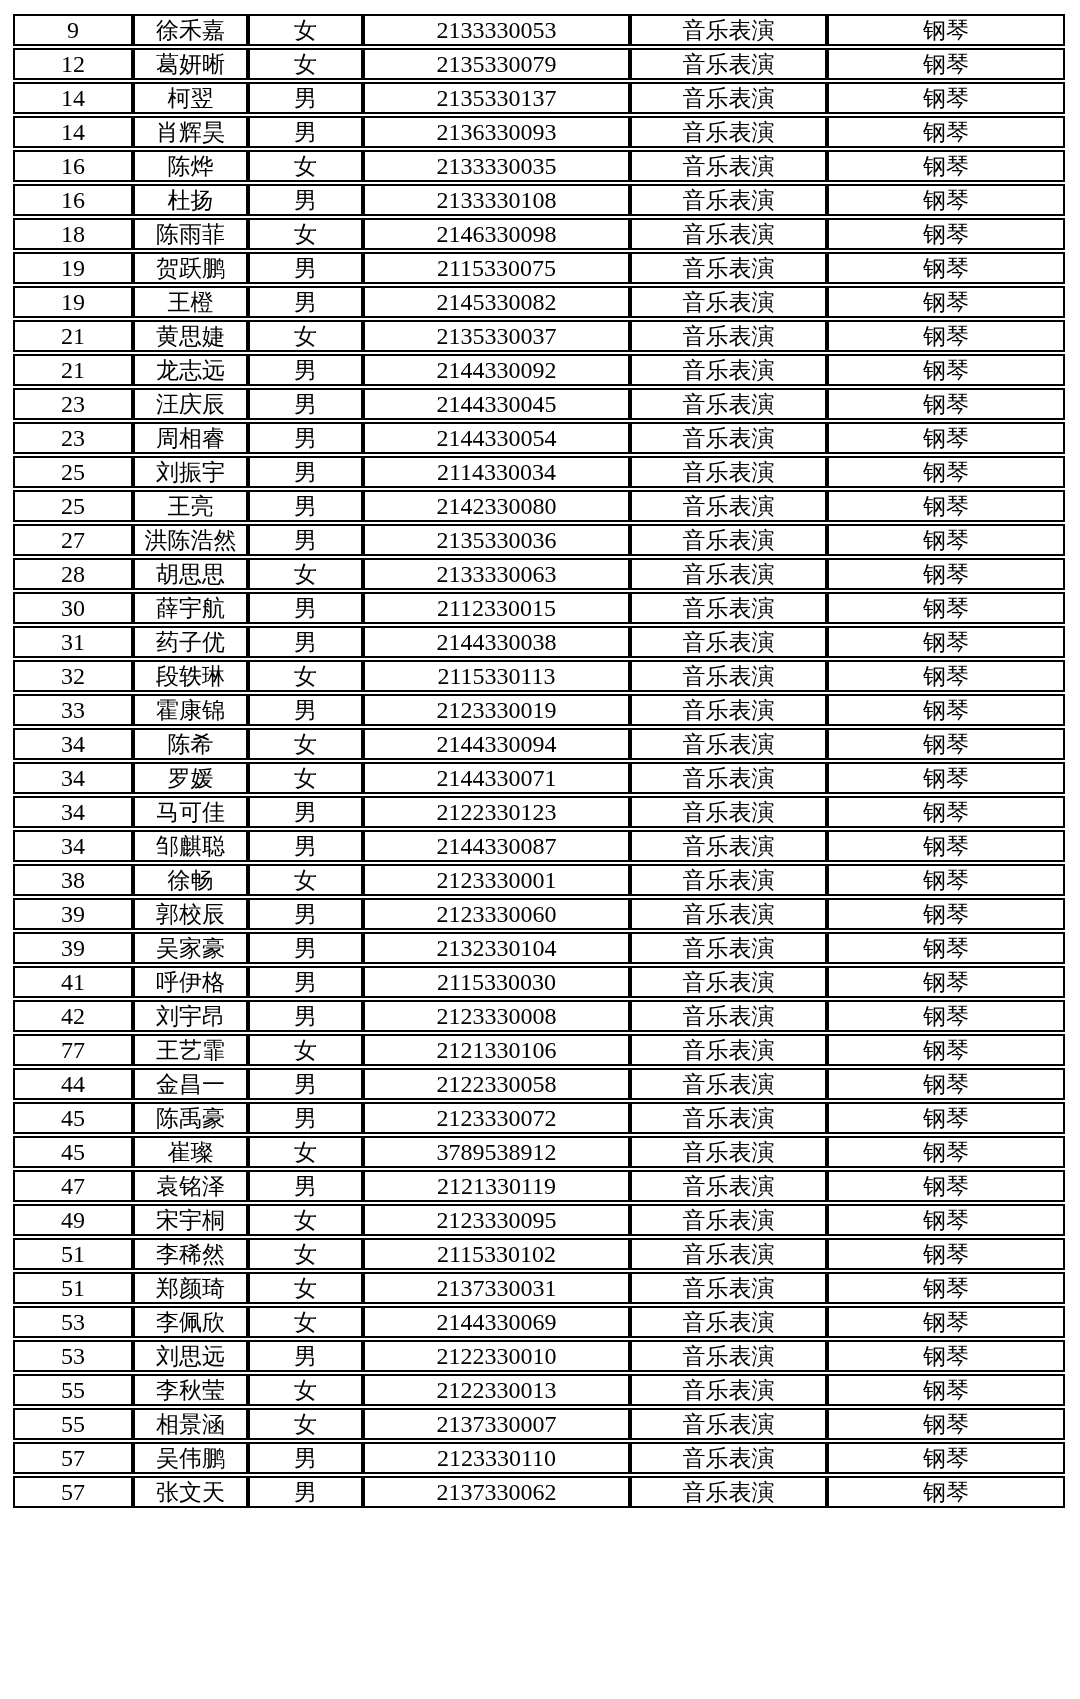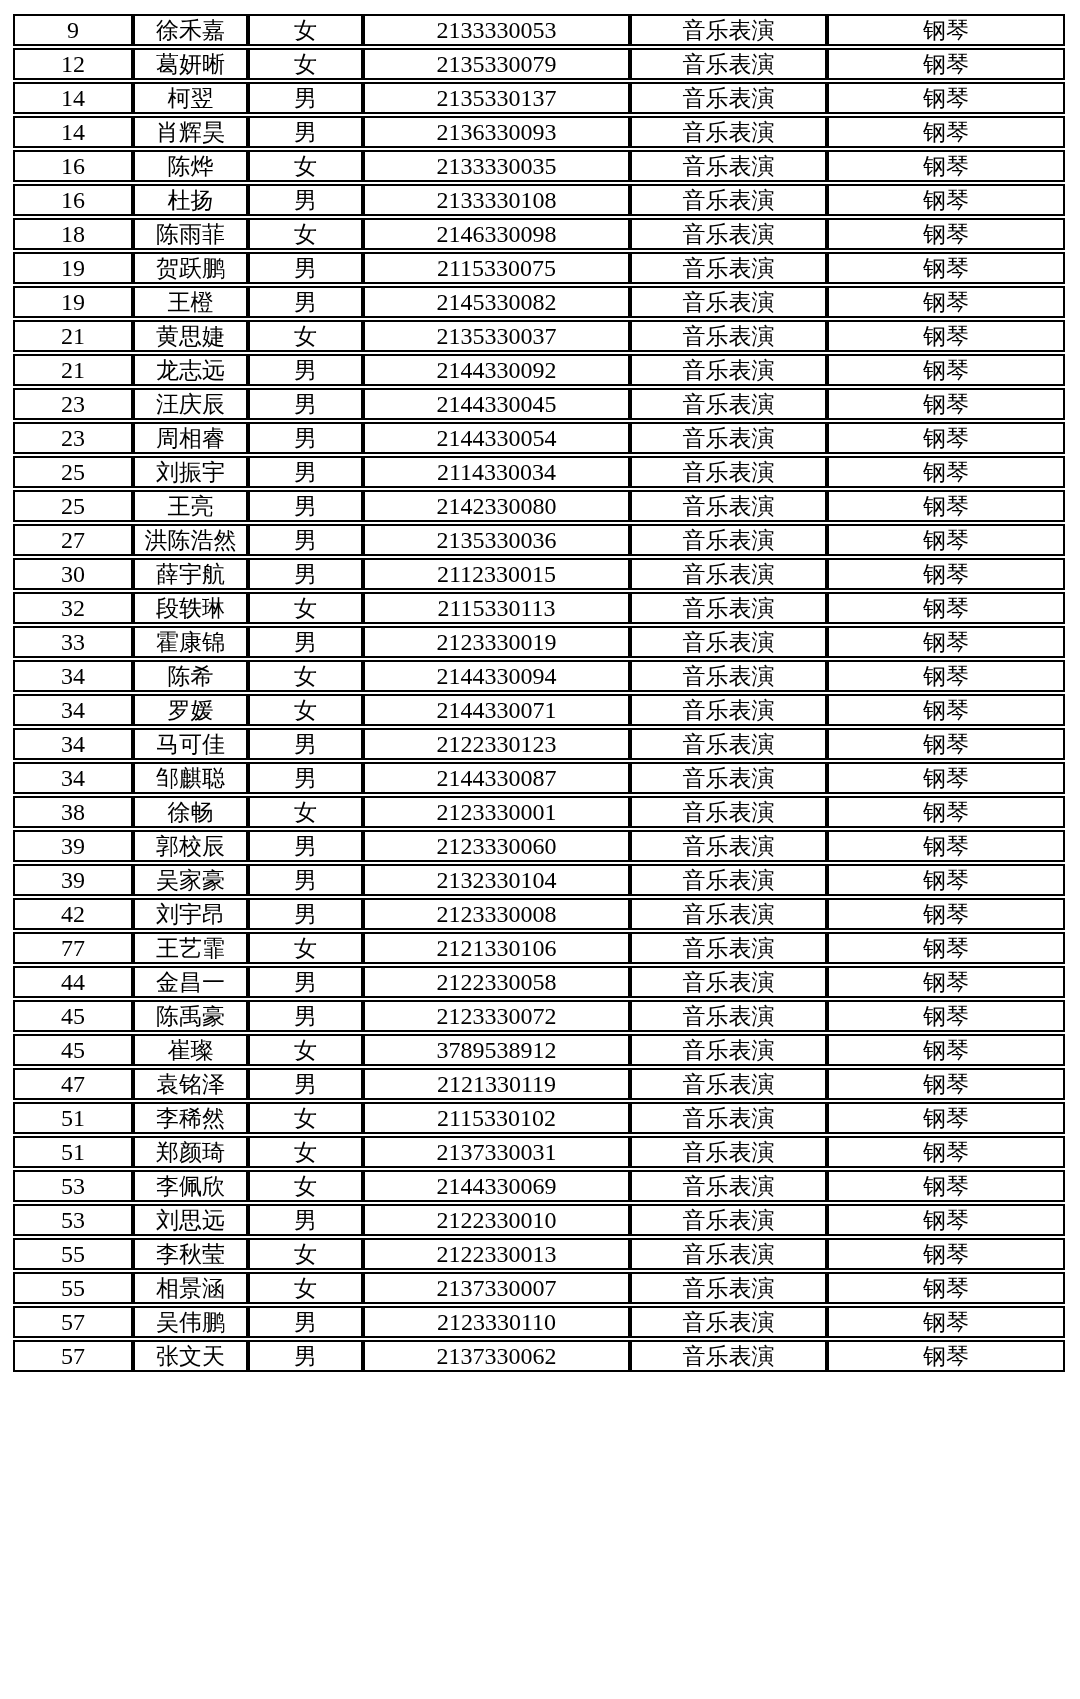--- a/index.html
+++ b/index.html
@@ -187,28 +187,44 @@
         </tr>
         <tr>
           <td class="c-rank">27</td>
           <td class="c-name">洪陈浩然</td>
           <td class="c-gender">男</td>
           <td class="c-student_id">2135330036</td>
           <td class="c-major">音乐表演</td>
           <td class="c-instrument">钢琴</td>
         </tr>
         <tr>
+          <td class="c-rank">28</td>
+          <td class="c-name">胡思思</td>
+          <td class="c-gender">女</td>
+          <td class="c-student_id">2133330063</td>
+          <td class="c-major">音乐表演</td>
+          <td class="c-instrument">钢琴</td>
+        </tr>
+        <tr>
           <td class="c-rank">30</td>
           <td class="c-name">薛宇航</td>
           <td class="c-gender">男</td>
           <td class="c-student_id">2112330015</td>
           <td class="c-major">音乐表演</td>
           <td class="c-instrument">钢琴</td>
         </tr>
         <tr>
+          <td class="c-rank">31</td>
+          <td class="c-name">药子优</td>
+          <td class="c-gender">男</td>
+          <td class="c-student_id">2144330038</td>
+          <td class="c-major">音乐表演</td>
+          <td class="c-instrument">钢琴</td>
+        </tr>
+        <tr>
           <td class="c-rank">32</td>
           <td class="c-name">段轶琳</td>
           <td class="c-gender">女</td>
           <td class="c-student_id">2115330113</td>
           <td class="c-major">音乐表演</td>
           <td class="c-instrument">钢琴</td>
         </tr>
         <tr>
           <td class="c-rank">33</td>
           <td class="c-name">霍康锦</td>
@@ -267,20 +283,28 @@
         </tr>
         <tr>
           <td class="c-rank">39</td>
           <td class="c-name">吴家豪</td>
           <td class="c-gender">男</td>
           <td class="c-student_id">2132330104</td>
           <td class="c-major">音乐表演</td>
           <td class="c-instrument">钢琴</td>
         </tr>
         <tr>
+          <td class="c-rank">41</td>
+          <td class="c-name">呼伊格</td>
+          <td class="c-gender">男</td>
+          <td class="c-student_id">2115330030</td>
+          <td class="c-major">音乐表演</td>
+          <td class="c-instrument">钢琴</td>
+        </tr>
+        <tr>
           <td class="c-rank">42</td>
           <td class="c-name">刘宇昂</td>
           <td class="c-gender">男</td>
           <td class="c-student_id">2123330008</td>
           <td class="c-major">音乐表演</td>
           <td class="c-instrument">钢琴</td>
         </tr>
         <tr>
           <td class="c-rank">77</td>
           <td class="c-name">王艺霏</td>
@@ -311,20 +335,28 @@
           <td class="c-gender">女</td>
           <td class="c-student_id">3789538912</td>
           <td class="c-major">音乐表演</td>
           <td class="c-instrument">钢琴</td>
         </tr>
         <tr>
           <td class="c-rank">47</td>
           <td class="c-name">袁铭泽</td>
           <td class="c-gender">男</td>
           <td class="c-student_id">2121330119</td>
+          <td class="c-major">音乐表演</td>
+          <td class="c-instrument">钢琴</td>
+        </tr>
+        <tr>
+          <td class="c-rank">49</td>
+          <td class="c-name">宋宇桐</td>
+          <td class="c-gender">女</td>
+          <td class="c-student_id">2123330095</td>
           <td class="c-major">音乐表演</td>
           <td class="c-instrument">钢琴</td>
         </tr>
         <tr>
           <td class="c-rank">51</td>
           <td class="c-name">李稀然</td>
           <td class="c-gender">女</td>
           <td class="c-student_id">2115330102</td>
           <td class="c-major">音乐表演</td>
           <td class="c-instrument">钢琴</td>

